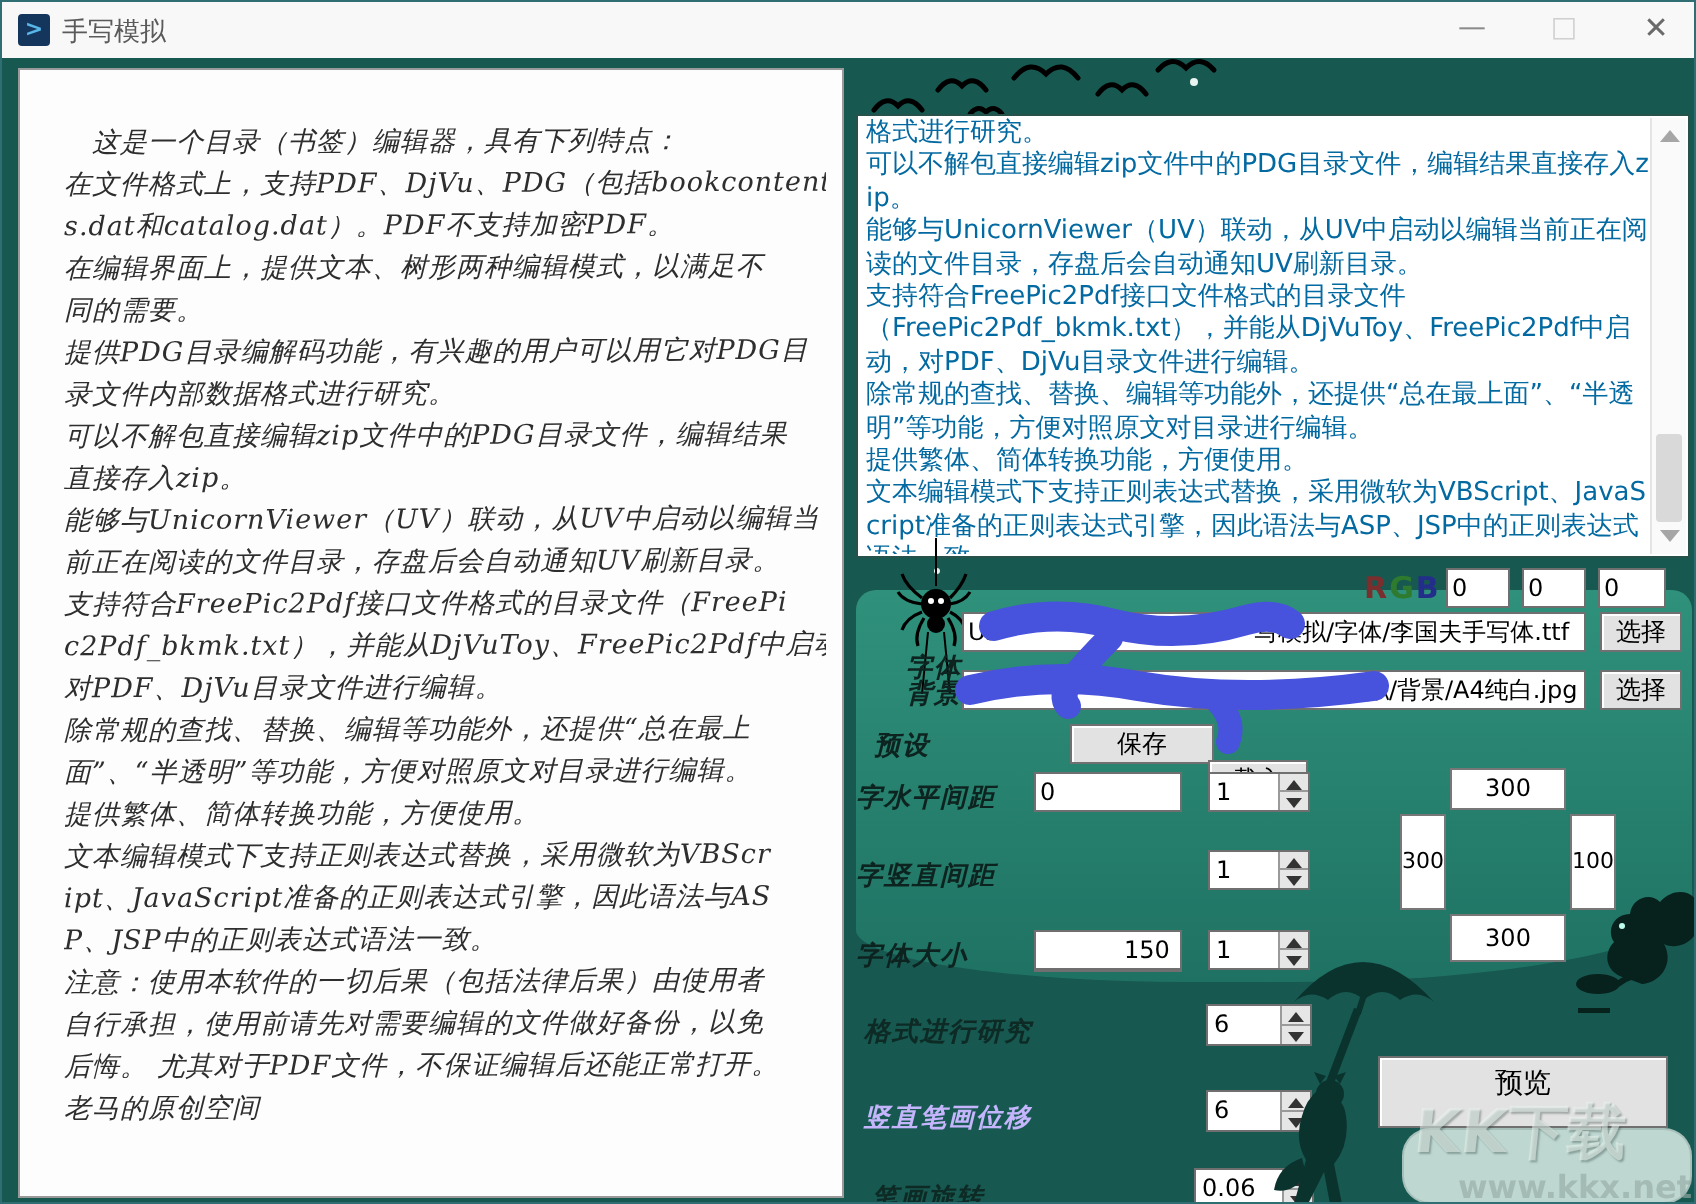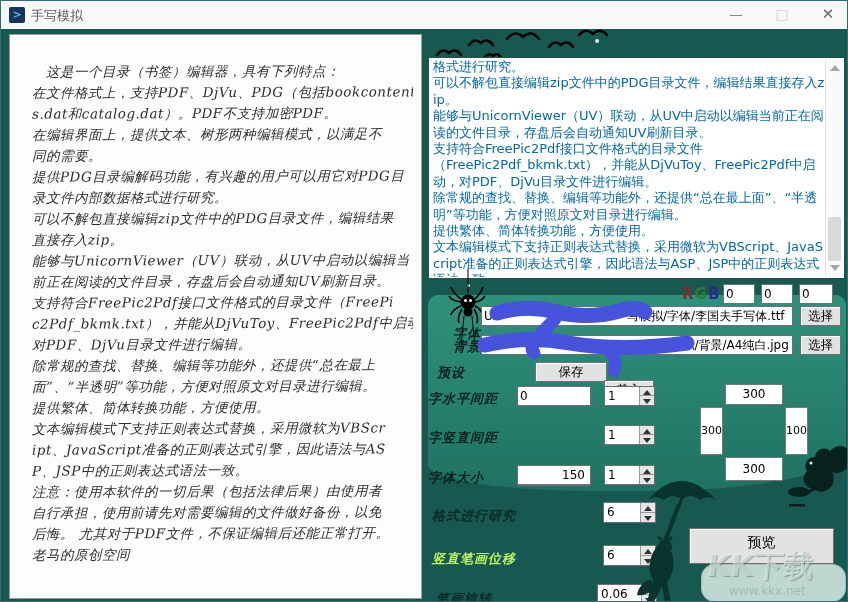--- a/index.html
+++ b/index.html
@@ -41,21 +41,21 @@
   
   #rgb-label{position:absolute;left:681px;top:284px;font-size:15px;font-weight:bold;letter-spacing:1px;}
   #rgb-label .r{color:#7a2e2e;} #rgb-label .g{color:#2e7a2e;} #rgb-label .b{color:#232e8a;}
   
   .mbox{position:absolute;background:#fff;border:1px solid #777;box-sizing:border-box;text-align:center;font-size:12px;color:#000;}
   #margin-center{position:absolute;left:724px;top:406px;width:58px;height:48px;background:rgba(255,255,255,0.10);text-align:center;line-height:48px;font-size:20px;letter-spacing:7px;color:#49c7e2;font-style:italic;}
   
   .dot{position:absolute;background:#e8f4ef;border-radius:50%;}
   #watermark{position:absolute;left:698px;top:545px;width:150px;height:57px;z-index:9;overflow:hidden;}
   #wm-big{position:absolute;left:8px;top:0px;font-size:30px;font-weight:bold;color:rgba(235,245,240,0.55);text-shadow:1px 1px 1px rgba(40,60,55,0.35);transform:skew(-6deg);white-space:nowrap;}
-  #wm-url{position:absolute;left:30px;top:38px;font-size:12px;font-weight:normal;color:rgba(150,170,165,0.65);}
+  #wm-url{position:absolute;left:30px;top:38px;font-size:16px;font-weight:bold;color:rgba(150,170,165,0.65);}
   #cloud{position:absolute;left:700px;top:563px;width:145px;height:38px;background:rgba(214,232,226,0.88);border-radius:14px;border:1px solid rgba(150,175,168,0.6);box-sizing:border-box;}
   svg{position:absolute;overflow:visible;}
 </style>
 </head>
 <body>
 
 <div id="win">
 
   <div id="titlebar">
     <div id="appicon">&gt;</div>
@@ -250,21 +250,21 @@
   <div class="spin" style="left:602px;top:501px;width:53px;height:21px;">
     <div class="sv">6</div>
     <div class="sb up">
         <div class="tri"></div>
       </div>
     <div class="sb dn">
         <div class="tri"></div>
       </div>
   </div>
 
-  <div class="lab" style="left:431px;top:549px;color:#bef264;">竖直笔画位移</div>
+  <div class="lab" style="left:431px;top:549px;color:#c4b5fd;">竖直笔画位移</div>
   <div class="spin" style="left:602px;top:544px;width:53px;height:21px;">
     <div class="sv">6</div>
     <div class="sb up">
         <div class="tri"></div>
       </div>
     <div class="sb dn">
         <div class="tri"></div>
       </div>
   </div>
 

